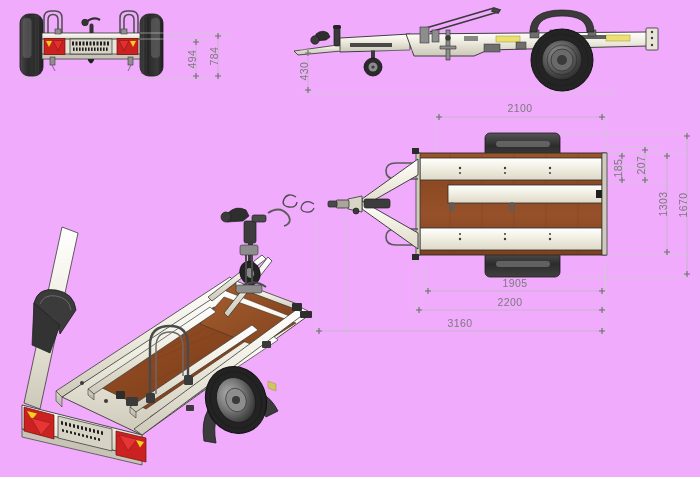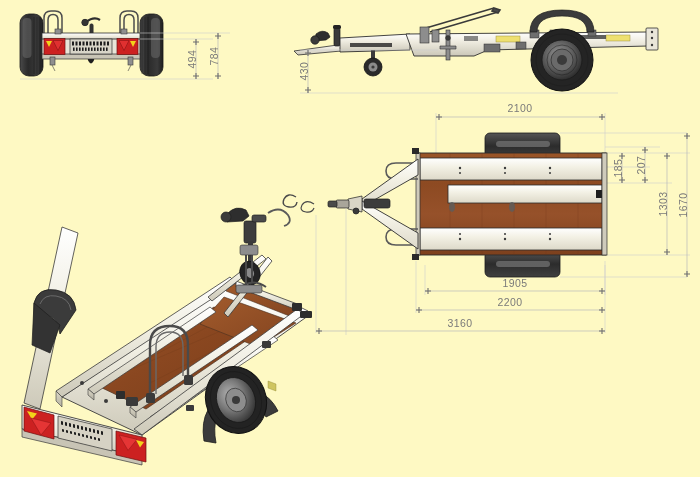--- a/index.html
+++ b/index.html
@@ -1,18 +1,18 @@
 <!DOCTYPE html>
 <html><head>
 <meta charset="utf-8">
 <style>
   html,body{margin:0;padding:0;background:#ffffff;}
   body{width:700px;height:477px;position:relative;overflow:hidden;
        font-family:"Liberation Sans", sans-serif;color:#6b6b6b;}
-  .sheet{position:absolute;inset:0;background:#fef9c3;}
+  .sheet{position:absolute;inset:0;background:#f0abfc;}
   .view{position:absolute;}
   svg{display:block;overflow:visible;}
   .dimtxt{font-family:"Liberation Sans", sans-serif;font-size:10.5px;fill:#7a7a7a;letter-spacing:.4px;}
   .dimtxt-v{font-family:"Liberation Sans", sans-serif;font-size:10.5px;fill:#7a7a7a;letter-spacing:.4px;}
   .dimline{stroke:#b9b9b9;stroke-width:.7;fill:none;}
   .extline{stroke:#cfcfcf;stroke-width:.6;fill:none;}
   .tick{stroke:#6f6f6f;stroke-width:1.1;}
 </style>
 </head>
 <body>

